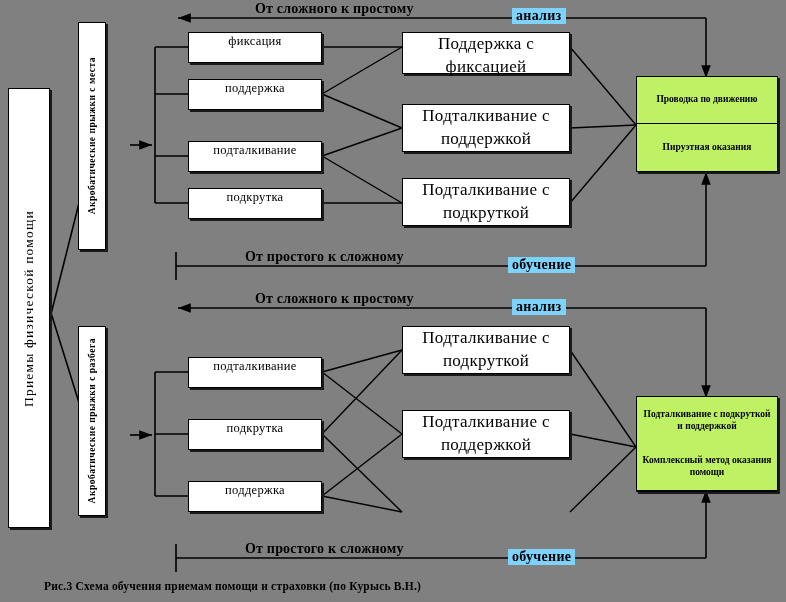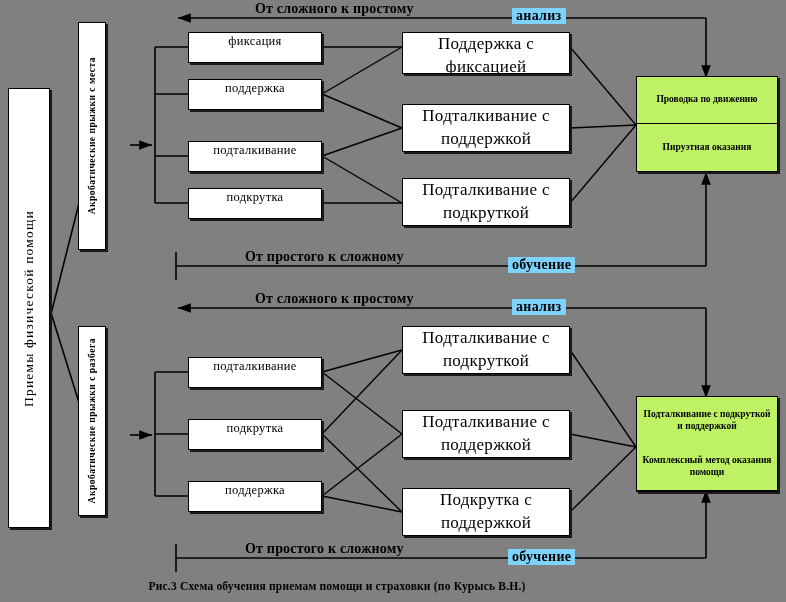--- a/index.html
+++ b/index.html
@@ -90,25 +90,25 @@
     white-space: nowrap;
     background: #7dd3fc;
     padding: 0 4px;
     font-weight: bold;
     letter-spacing: 0.3px;
   }
   #caption {
     position: absolute;
     left: 0;
     width: 674px;
-    text-align: center;
     font-size: 11.5px;
     font-weight: bold;
     color: #000;
     letter-spacing: 0.2px;
+    padding-left: 44px;
   }
   svg.lines {
     position: absolute;
     left: 0;
     top: 0;
     width: 786px;
     height: 602px;
     pointer-events: none;
   }
 </style>
@@ -281,23 +281,20 @@
   <div class="box" style="left:188px; top:481px; width:134px; height:31px;">
     <span>поддержка</span>
   </div>
 
   <div class="box small" style="left:402px; top:326px; width:168px; height:48px;">
     <span>Подталкивание с подкруткой</span>
   </div>
   <div class="box small" style="left:402px; top:410px; width:168px; height:48px;">
     <span>Подталкивание с поддержкой</span>
   </div>
-  <div class="box small" style="left:402px; top:488px; width:168px; height:48px;">
-    <span>Подкрутка с поддержкой</span>
-  </div>
 
   <div class="split-box" style="left:636px; top:396px; width:142px; height:96px;">
     <div class="half">Подталкивание с подкруткой и поддержкой</div>
     <div class="half top">Комплексный метод оказания помощи</div>
   </div>
 
   <div class="arrow-label" style="left:255px; top:291px;">От сложного к простому</div>
   <div class="flow-label" style="left:512px; top:299px;">анализ</div>
 
   <div class="arrow-label" style="left:245px; top:541px;">От простого к сложному</div>

